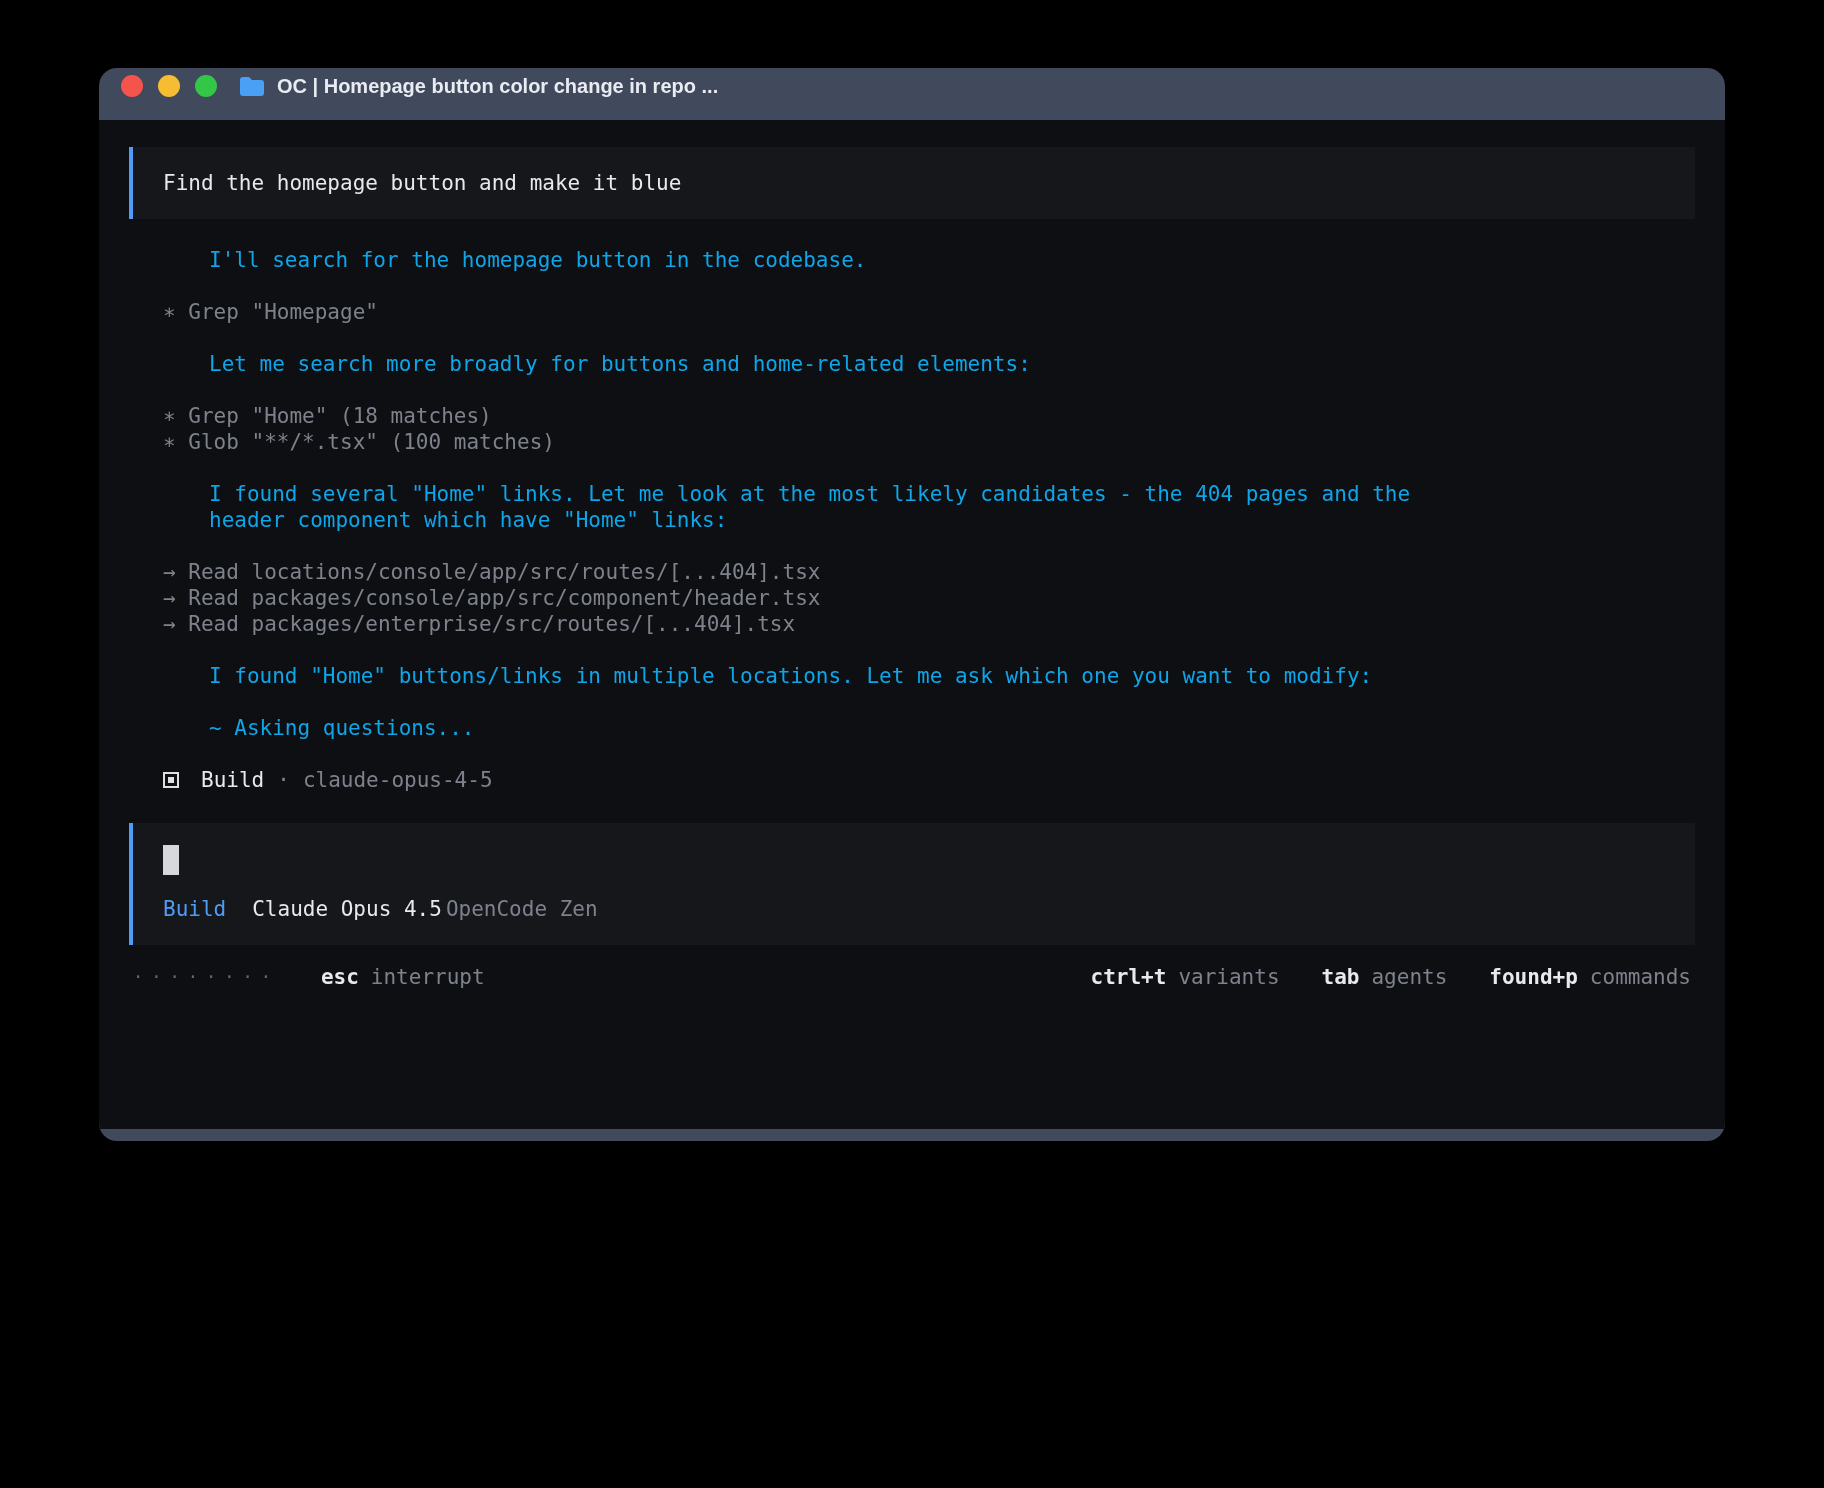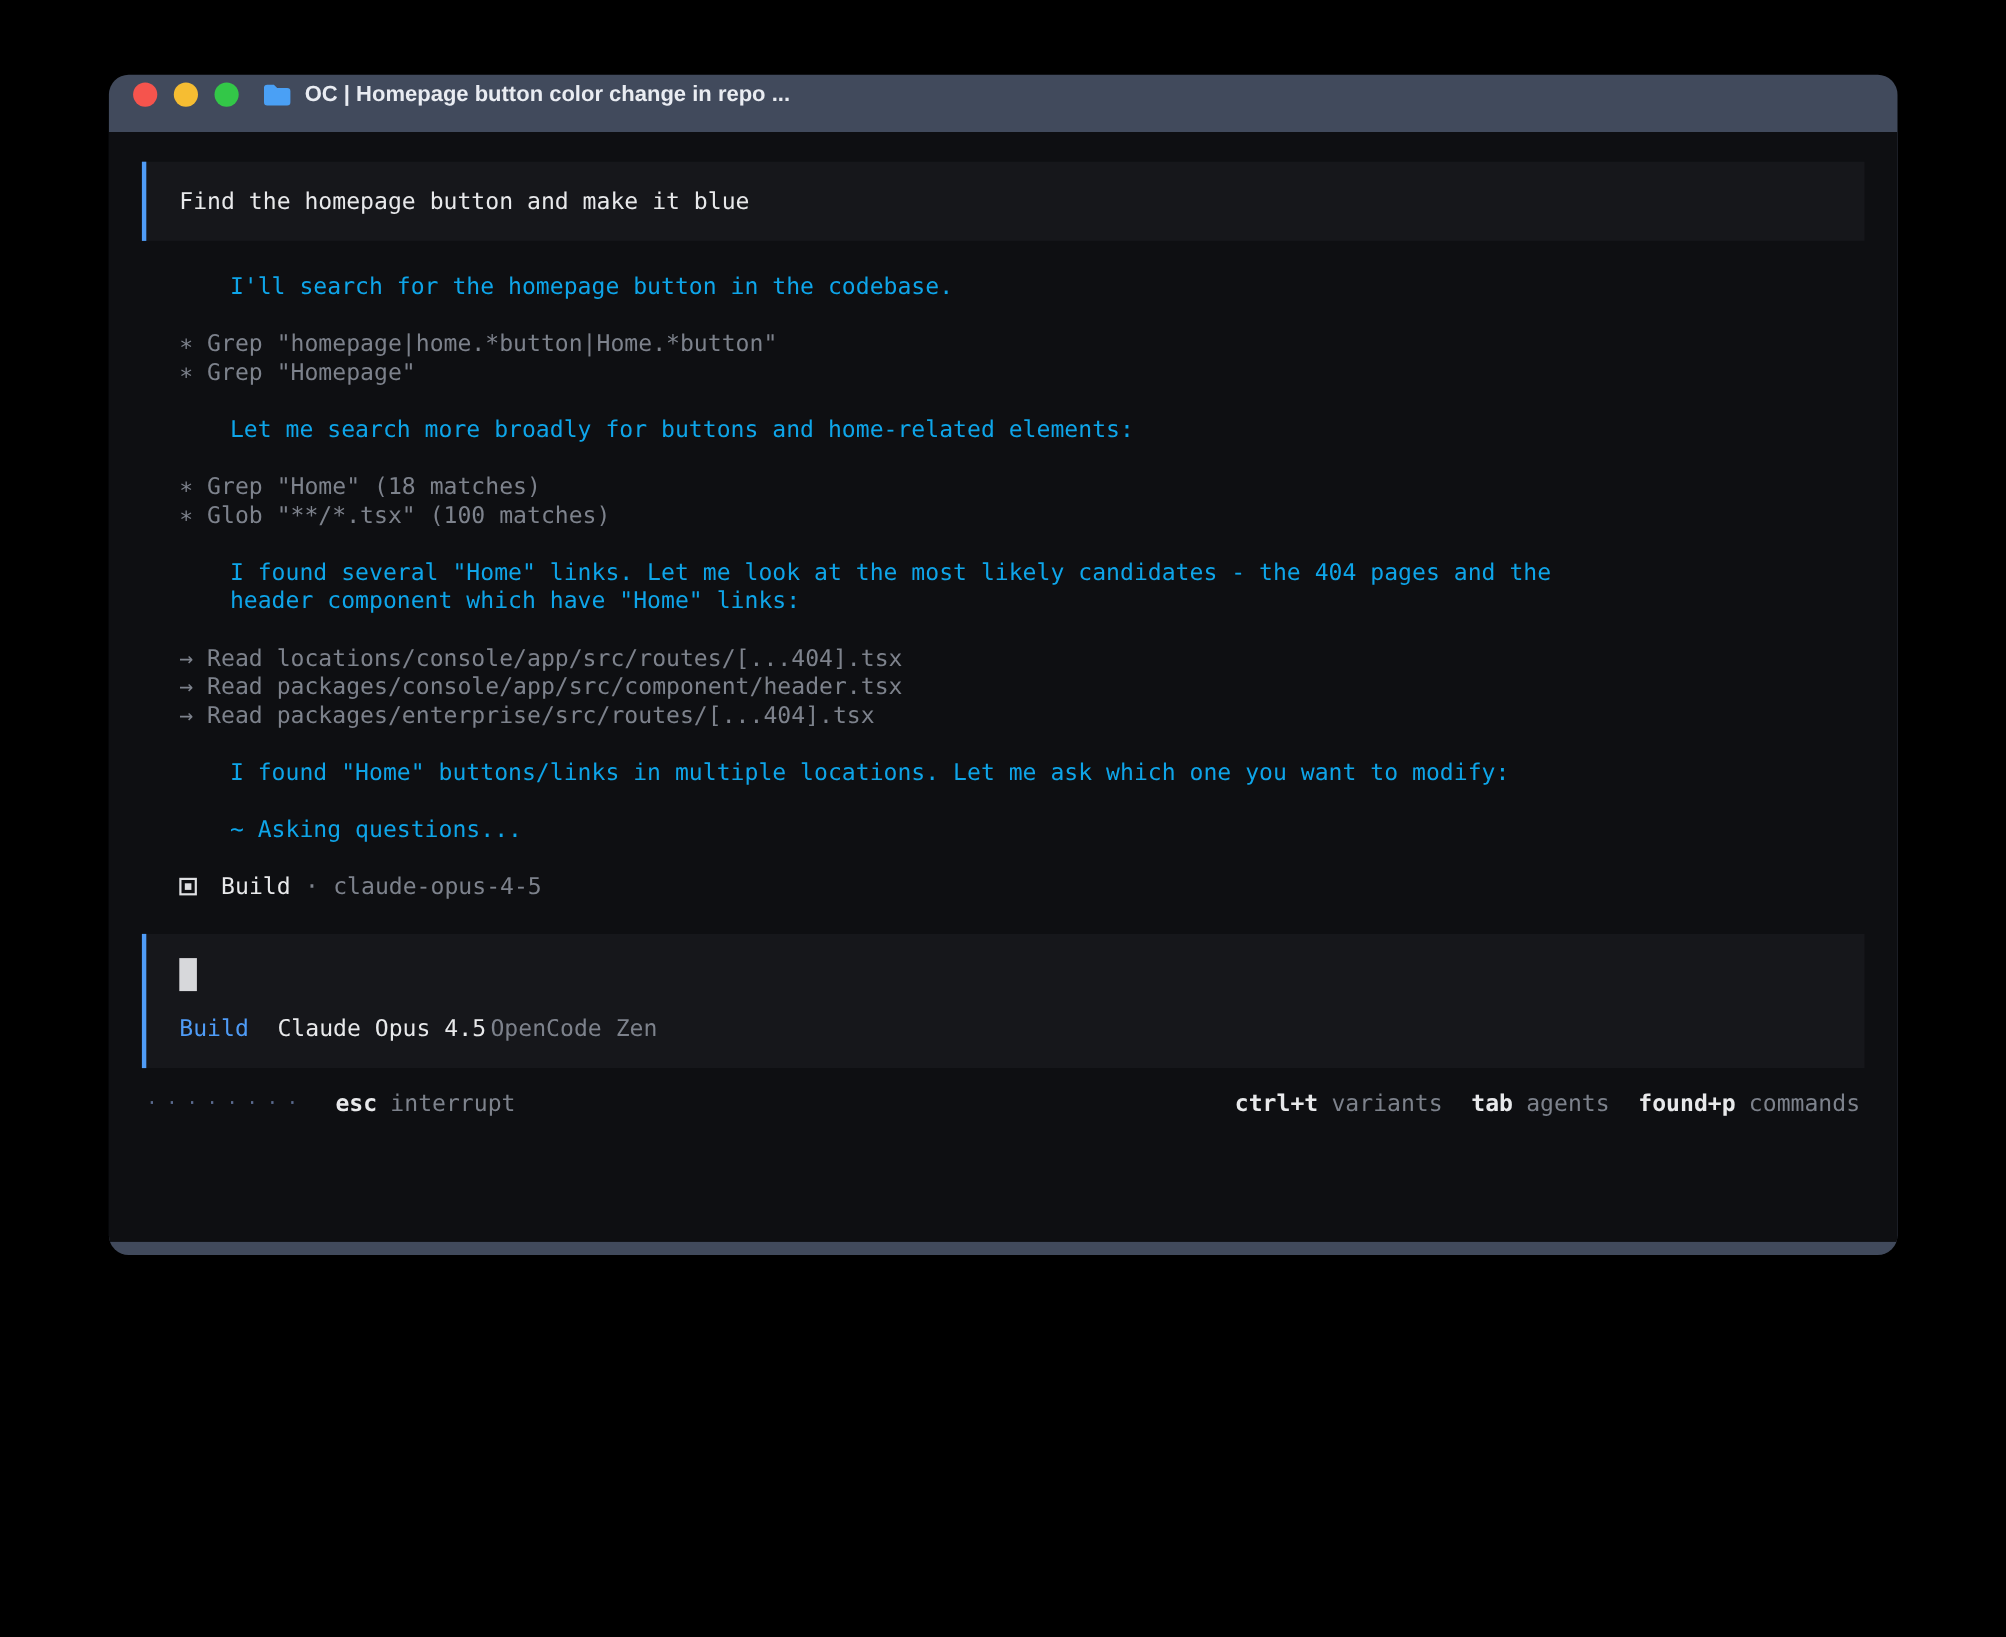--- a/index.html
+++ b/index.html
@@ -86,21 +86,21 @@
   .model-name { color:#e8e9eb; margin-left:26px; }
   .provider-name { margin-left:4px; }
   .footer {
     margin-top:12px; height:40px;
     display:flex; justify-content:space-between; align-items:center;
     font-size:21px; padding:0 4px;
   }
   .footer-left { display:flex; align-items:center; gap:26px; }
   .dots { color:#5a6a8e; font-size:17px; letter-spacing:8px; }
   .kv { display:flex; gap:12px; white-space:nowrap; }
-  .key { color:#e8e9eb; font-weight:700; }
+  .key { color:#e8e9eb; font-weight:700;margin-left:16px; }
   .footer-right { display:flex; gap:26px; }
 </style>
 </head>
 <body>
 
 <div class="window">
 
   <div class="titlebar">
     <div class="traffic">
       <span class="tl red"></span>
@@ -122,21 +122,20 @@
       <span>Find the homepage button and make it blue</span>
     </div>
 
     <div class="convo">
 
       <div class="blk">
         <p class="text-line">I'll search for the homepage button in the codebase.</p>
       </div>
 
       <div class="blk">
-        <p class="tool-line">∗ Grep "homepage|home.*button|Home.*button"</p>
         <p class="tool-line">∗ Grep "Homepage"</p>
       </div>
 
       <div class="blk">
         <p class="text-line">Let me search more broadly for buttons and home-related elements:</p>
       </div>
 
       <div class="blk">
         <p class="tool-line">∗ Grep "Home" (18 matches)</p>
         <p class="tool-line">∗ Glob "**/*.tsx" (100 matches)</p>

